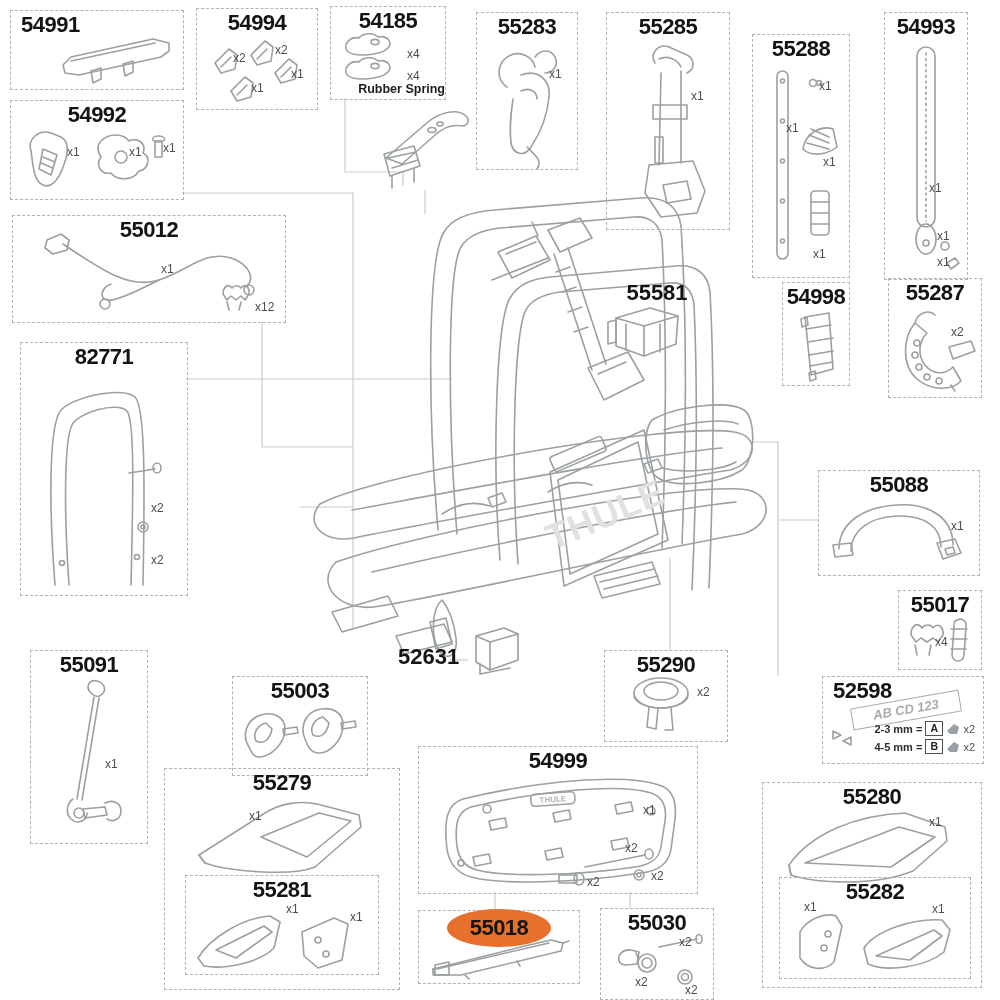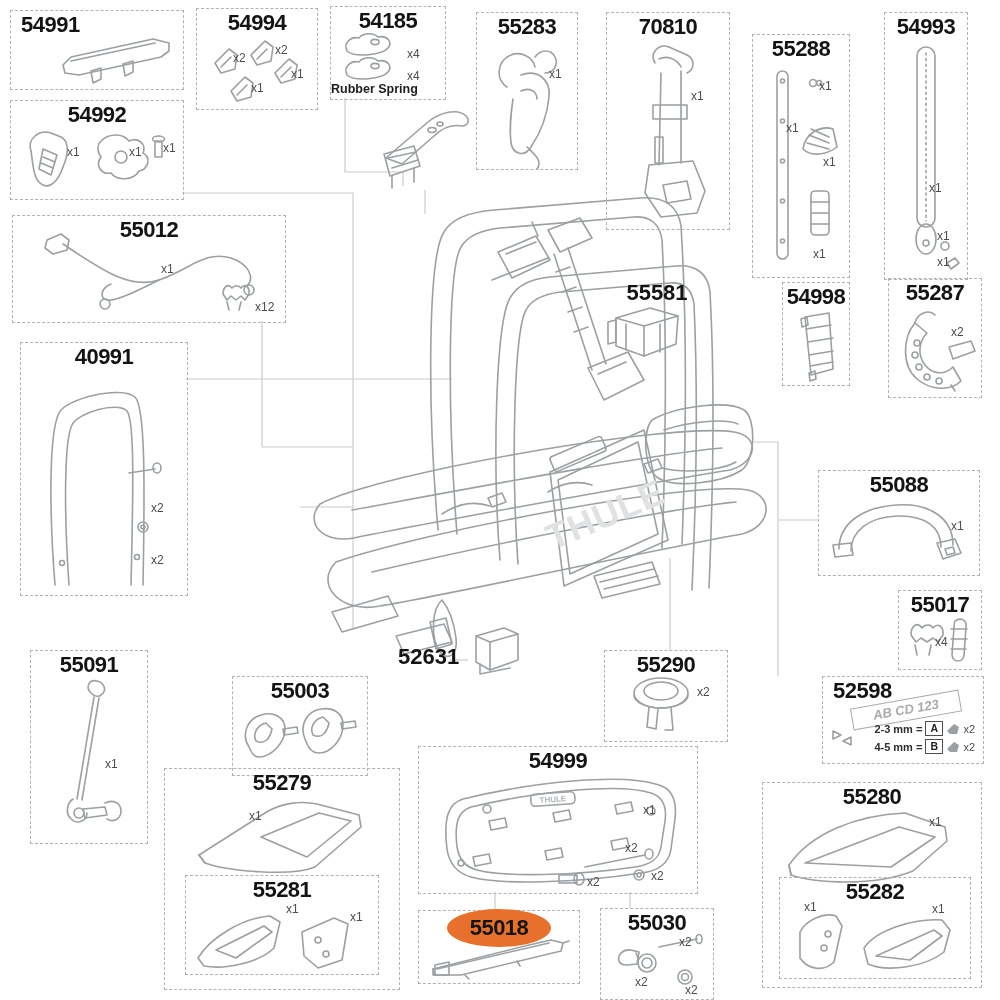--- a/index.html
+++ b/index.html
@@ -4,21 +4,21 @@
 <style>
   html,body{margin:0;padding:0;background:#fff;}
   .stage{position:relative;width:1000px;height:1000px;overflow:hidden;background:#fff;
          font-family:"Liberation Sans",sans-serif;}
   .pbox{position:absolute;border:1px dashed #b2b2b2;z-index:2;}
   .pnum{position:absolute;top:2px;left:0;width:100%;text-align:center;font-size:22px;
         font-weight:bold;color:#141414;letter-spacing:-0.5px;z-index:4;line-height:1.1;}
   .pnum.left{text-align:right;padding-left:10px;width:auto;}
   .freelabel{position:absolute;font-size:22px;font-weight:bold;color:#141414;z-index:4;}
   .qty{position:absolute;font-size:12px;color:#4d4d4d;z-index:4;}
-  .cap{position:absolute;bottom:3px;left:0;width:100%;text-align:left;font-size:12.5px;
+  .cap{position:absolute;bottom:3px;left:0;width:100%;text-align:right;font-size:12.5px;
        font-weight:bold;color:#1d1d1d;z-index:4;}
   svg.draw{position:absolute;z-index:1;overflow:visible;}
   svg.draw path,svg.draw ellipse,svg.draw circle,svg.draw line,svg.draw rect,svg.draw polyline{
        stroke:#9ba0a3;fill:none;stroke-width:1.6;stroke-linecap:round;stroke-linejoin:round;}
   svg.conn{position:absolute;left:0;top:0;z-index:0;}
   svg.conn polyline{stroke:#cccccc;fill:none;stroke-width:1.2;}
   .hl{position:absolute;background:#e8702d;border-radius:50%;z-index:3;}
   .plate52598{position:absolute;border:1.6px solid #a7abad;color:#a7abad;font-weight:bold;
        font-style:italic;font-size:13px;text-align:center;transform:rotate(-10deg);z-index:4;
        background:#fff;line-height:20px;}
@@ -164,21 +164,21 @@
       <path d="M26,44 C14,36 16,18 30,12 C40,8 52,14 54,24"></path>
       <path d="M54,14 c6,-8 16,-8 20,0 c4,8 -2,16 -10,16"></path>
       <path d="M40,32 C56,26 70,36 68,54 C66,76 58,92 50,104 C44,114 32,112 30,100 C28,84 30,70 32,56"></path>
       <path d="M46,104 C54,112 62,118 56,126"></path>
       <path d="M40,48 C48,44 56,48 56,56"></path>
     </svg>
     <span class="qty" style="left:72px;top:54px;">x1</span>
   </div>
 
   <div class="pbox" style="left:606px;top:12px;width:122px;height:216px;">
-    <div class="pnum">70810</div>
+    <div class="pnum">55285</div>
     <svg class="draw" style="left:8px;top:28px;" width="106" height="182" viewBox="0 0 106 182">
       <path d="M40,22 c-6,-10 4,-20 14,-16 l18,8 c8,4 8,14 0,18"></path>
       <path d="M44,18 c8,-4 18,0 22,8"></path>
       <path d="M46,32 L44,124 M66,30 L66,122"></path>
       <path d="M38,64 h34 v14 h-34 z"></path>
       <path d="M40,96 h8 v26 h-8 z"></path>
       <path d="M34,124 L78,120 L90,150 L82,172 L46,176 L30,152 Z"></path>
       <path d="M48,144 L72,140 L76,158 L52,162 Z"></path>
     </svg>
     <span class="qty" style="left:84px;top:76px;">x1</span>
@@ -246,21 +246,21 @@
       <circle cx="86" cy="80" r="5"></circle>
       <circle cx="230" cy="66" r="5"></circle>
       <path d="M204,70 c0,-7 5,-11 9,-6 c2,-3 7,-3 9,0 c4,-5 9,-1 8,6 l-4,6 l-4,-4 l-5,4 l-5,-4 l-4,4 z"></path>
       <path d="M208,78 l2,8 M222,78 l-2,8"></path>
     </svg>
     <span class="qty" style="left:148px;top:46px;">x1</span>
     <span class="qty" style="left:242px;top:84px;">x12</span>
   </div>
 
   <div class="pbox" style="left:20px;top:342px;width:166px;height:252px;">
-    <div class="pnum">40991</div>
+    <div class="pnum">82771</div>
     <svg class="draw" style="left:4px;top:26px;" width="158" height="222" viewBox="0 0 158 222">
       <path d="M30,216 C24,140 24,64 34,44 C40,30 96,16 110,28 C120,38 120,110 118,216"></path>
       <path d="M44,216 C39,145 39,72 47,56 C52,44 92,32 102,42 C110,52 108,130 106,216"></path>
       <circle cx="37" cy="194" r="2.5"></circle>
         <circle cx="112" cy="188" r="2.5"></circle>
       <path d="M104,104 l26,-4" stroke-width="4" stroke="#aeb2b4"></path>
       <ellipse cx="132" cy="99" rx="4" ry="5"></ellipse>
       <circle cx="118" cy="158" r="5"></circle>
         <circle cx="118" cy="158" r="2"></circle>
     </svg>

